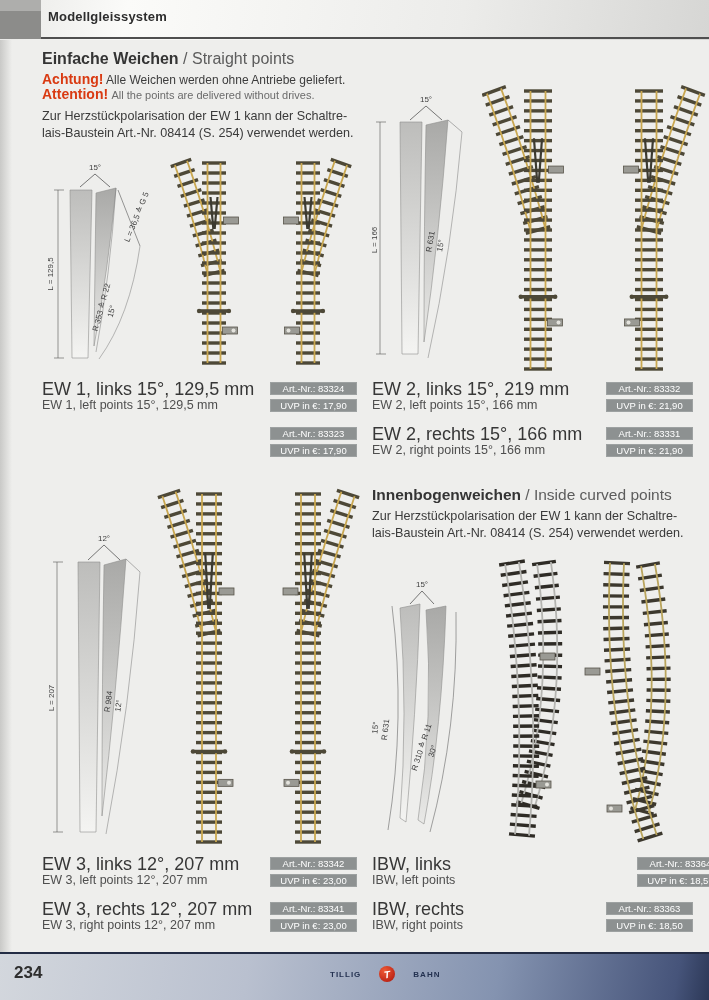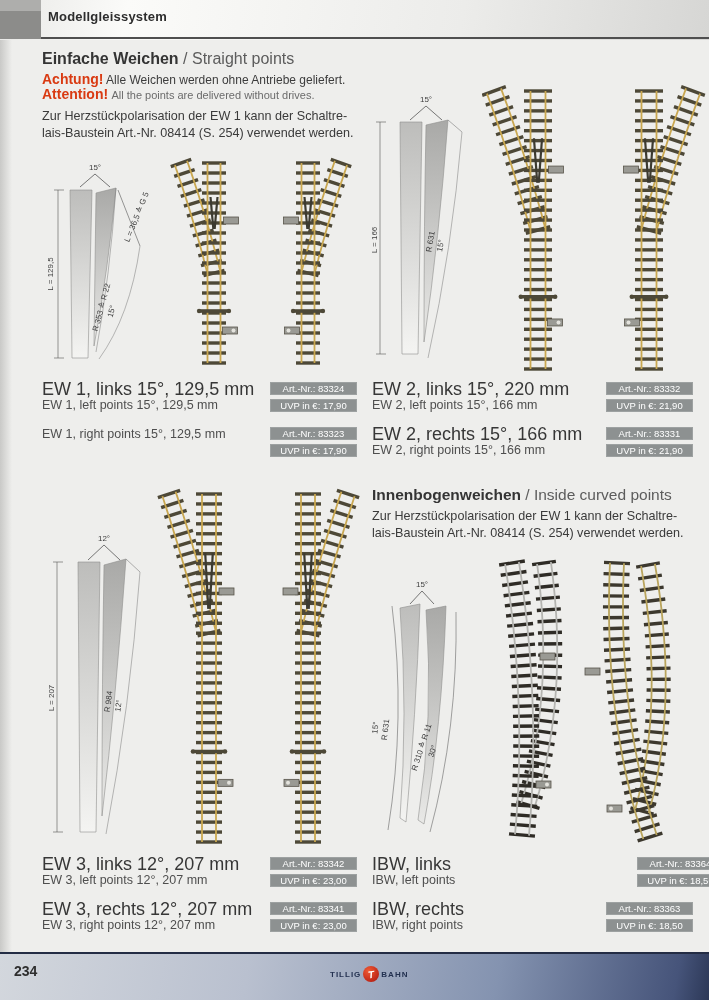--- a/index.html
+++ b/index.html
@@ -27,22 +27,22 @@
   .p-sub{font-size:12.5px;color:#4e4e4e;line-height:16px;white-space:nowrap}
   .badges{display:flex;flex-direction:column;gap:4px}
   .badge{width:87px;height:13px;background:#8d9191;border:1px solid #9da1a1;color:#fff;
          font-size:9.5px;line-height:11px;text-align:center;white-space:nowrap}
   
   svg text{font-family:"Liberation Sans",sans-serif;font-size:8px;fill:#3e3e3e}
   
   .ft-line{left:0;top:952px;width:709px;height:2px;background:#232c44}
   .ft-band{left:0;top:954px;width:709px;height:46px;
            background:linear-gradient(100deg,#d3d7dd 0%,#b9c0cf 35%,#8493b0 70%,#46547a 95%,#2c3857 100%)}
-  .ft-page{left:14px;top:963px;font-size:14px;color:#2e2e2e;font-weight:bold}
-  .ft-logo{left:330px;top:966px;display:flex;align-items:center;gap:2px}
+  .ft-page{left:14px;top:963px;font-size:17px;color:#2e2e2e;font-weight:bold}
+  .ft-logo{left:330px;top:966px;display:flex;align-items:center;gap:18px}
   .ft-logo .word{font-size:8px;font-weight:bold;color:#233150;letter-spacing:1px}
   .logo-circle{width:16px;height:16px;border-radius:50%;background:radial-gradient(circle at 35% 30%,#ef5a35,#c02818 70%,#8f1a0f);
                display:flex;align-items:center;justify-content:center}
   .logo-circle span{color:#fff;font-size:10px;font-weight:bold;font-style:italic;transform:rotate(-8deg)}
 </style>
 </head>
 <body>
 
 <div class="abs edge-left"></div>
 
@@ -625,29 +625,28 @@
 
 <div class="abs" style="left:42px;top:381px">
   <div class="p-title">EW 1, links 15°, 129,5 mm</div>
   <div class="p-sub">EW 1, left points 15°, 129,5 mm</div>
 </div>
 <div class="abs badges" style="left:270px;top:382px">
   <div class="badge">Art.-Nr.: 83324</div>
   <div class="badge">UVP in €: 17,90</div>
 </div>
 <div class="abs" style="left:42px;top:426px">
-  <div class="p-sub">EW 1, right points 15°, 129,5 mm</div>
 </div>
 <div class="abs badges" style="left:270px;top:427px">
   <div class="badge">Art.-Nr.: 83323</div>
   <div class="badge">UVP in €: 17,90</div>
 </div>
 
 <div class="abs" style="left:372px;top:381px">
-  <div class="p-title">EW 2, links 15°, 220 mm</div>
+  <div class="p-title">EW 2, links 15°, 219 mm</div>
   <div class="p-sub">EW 2, left points 15°, 166 mm</div>
 </div>
 <div class="abs badges" style="left:606px;top:382px">
   <div class="badge">Art.-Nr.: 83332</div>
   <div class="badge">UVP in €: 21,90</div>
 </div>
 <div class="abs" style="left:372px;top:426px">
   <div class="p-title">EW 2, rechts 15°, 166 mm</div>
   <div class="p-sub">EW 2, right points 15°, 166 mm</div>
 </div>

